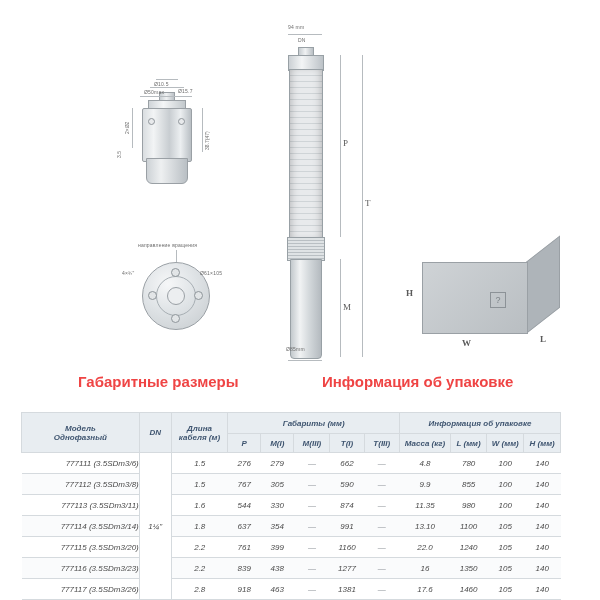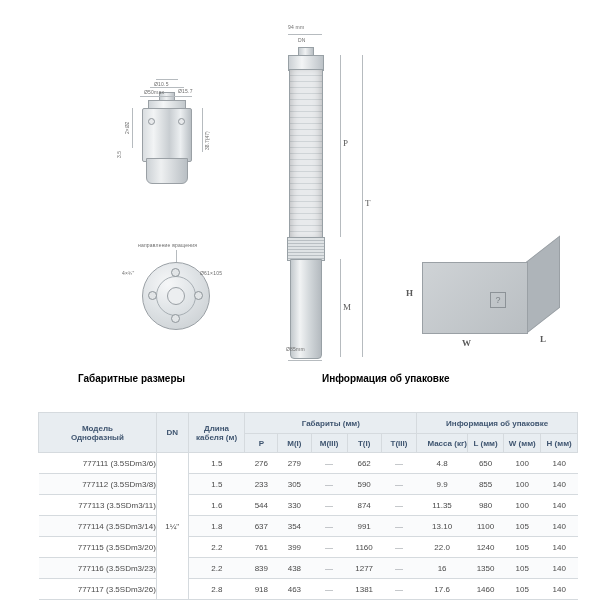--- a/index.html
+++ b/index.html
@@ -267,37 +267,38 @@
   
   .headings {
     position: absolute;
     top: 373px;
     left: 0;
     width: 600px;
     height: 30px;
   }
   .heading {
     position: absolute;
-    font-size: 10px;
+    font-size: 15px;
     font-weight: bold;
-    color: #000000;
+    color: #ef4444;
     font-family: "Liberation Sans", sans-serif;
   }
   .heading-1 { left: 78px; top: 0; }
   .heading-2 { left: 322px; top: 0; }
 
   
   table.spec {
     position: absolute;
     top: 412px;
-    left: 38px;
+    left: 21px;
     width: 540px;
     border-collapse: collapse;
     font-size: 8px;
     color: #4a4a4a;
+    font-style: italic;
   }
   table.spec th,
   table.spec td {
     border: 1px solid #d5dade;
     text-align: center;
     padding: 0;
     height: 20px;
     font-weight: normal;
     white-space: nowrap;
   }
@@ -419,45 +420,45 @@
       </th>
       <th colspan="5">Габариты (мм)</th>
       <th colspan="4">Информация об упаковке</th>
     </tr>
     <tr>
       <th style="width:40px;">P</th>
       <th style="width:40px;">M(I)</th>
       <th style="width:42px;">M(III)</th>
       <th style="width:40px;">T(I)</th>
       <th style="width:42px;">T(III)</th>
-      <th style="width:54px;text-align:right;">Масса (кг)</th>
+      <th style="width:54px;">Масса (кг)</th>
       <th style="width:40px;">L (мм)</th>
       <th style="width:40px;">W (мм)</th>
       <th style="width:40px;">H (мм)</th>
     </tr>
   </thead>
   <tbody>
     <tr>
       <td class="model">777111 (3.5SDm3/6)</td>
       <td rowspan="7" style="border-left:1px solid #d5dade; border-right:1px solid #d5dade; background:#ffffff;">1¼"</td>
       <td>1.5</td>
       <td>276</td>
       <td>279</td>
       <td class="dash">—</td>
       <td>662</td>
       <td class="dash">—</td>
       <td>4.8</td>
-      <td>650</td>
+      <td>780</td>
       <td>100</td>
       <td>140</td>
     </tr>
     <tr>
       <td class="model">777112 (3.5SDm3/8)</td>
       <td>1.5</td>
-      <td>233</td>
+      <td>767</td>
       <td>305</td>
       <td class="dash">—</td>
       <td>590</td>
       <td class="dash">—</td>
       <td>9.9</td>
       <td>855</td>
       <td>100</td>
       <td>140</td>
     </tr>
     <tr>

